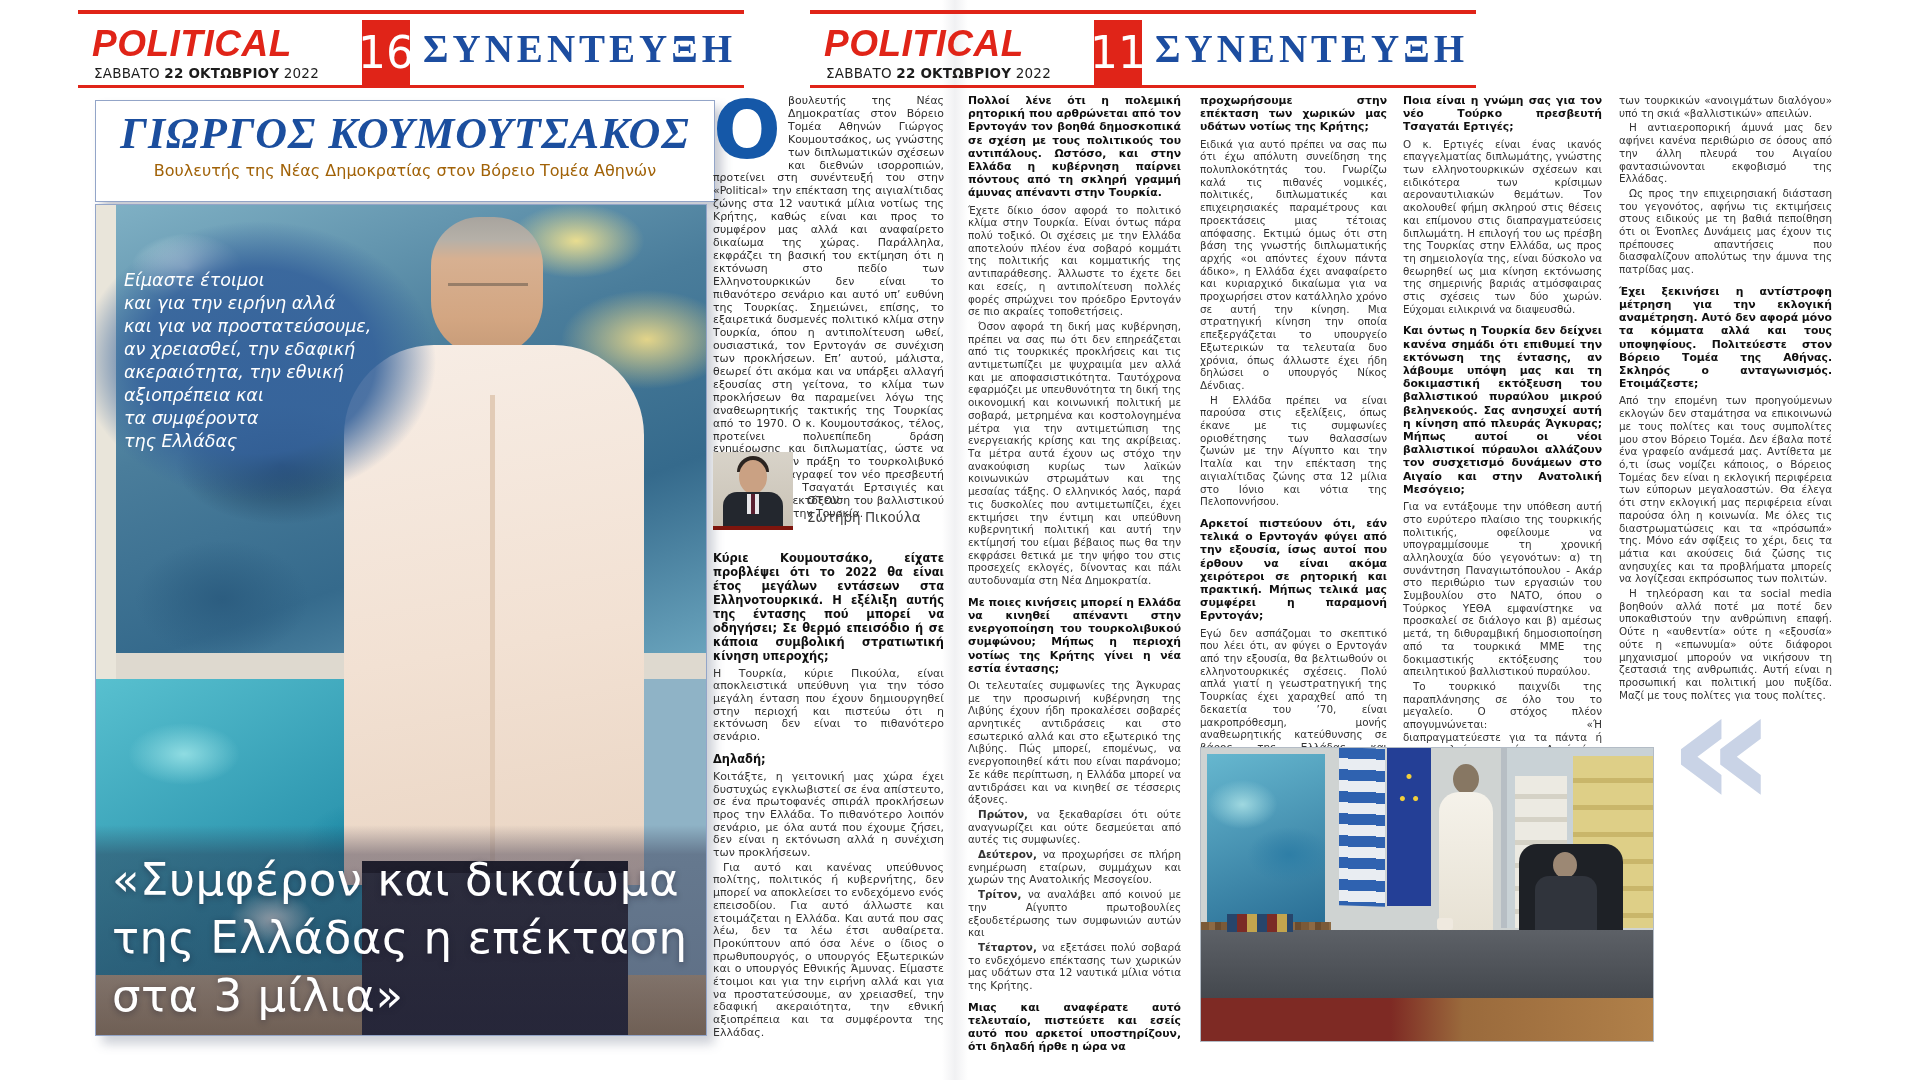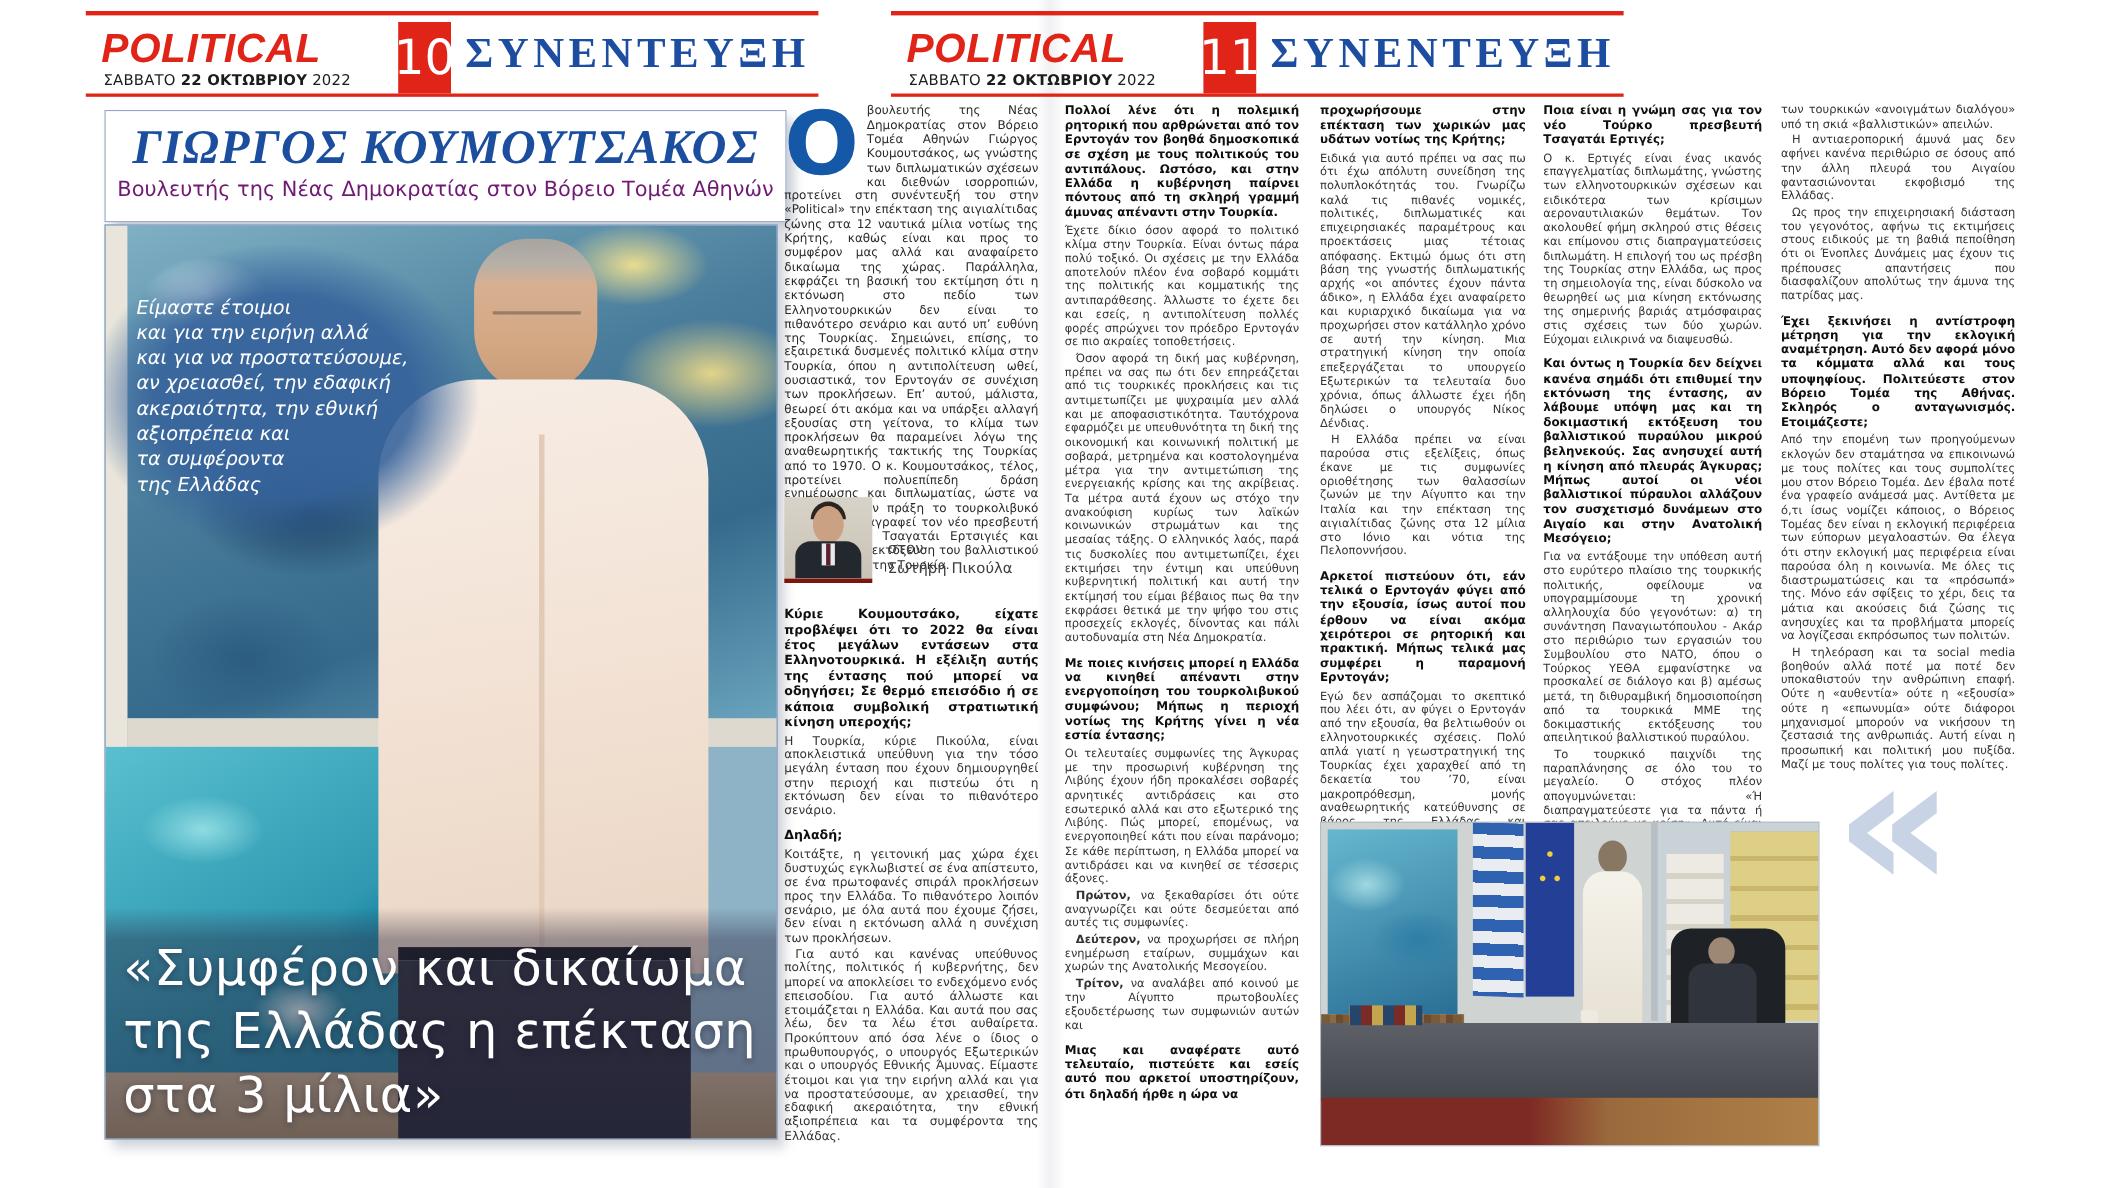--- a/index.html
+++ b/index.html
@@ -19,21 +19,21 @@
   .phead .pagebox{position:absolute;left:284px;top:10px;width:48px;height:65px;background:#e02418;
                   color:#fff;font-size:44px;display:flex;align-items:center;justify-content:center;}
   .phead .section{position:absolute;right:8px;top:16px;font-family:"Liberation Serif",serif;
                   font-weight:bold;font-size:39px;letter-spacing:4px;color:#1c4da0;}
 
   
   .titlebox{position:absolute;left:95px;top:100px;width:618px;height:100px;background:#fff;
             border:1px solid #93a5c8;box-shadow:7px 8px 10px rgba(80,90,115,.32);text-align:center;}
   .titlebox .name{margin-top:9px;font-family:"Liberation Serif",serif;font-style:italic;font-weight:bold;
                   font-size:44px;color:#1b4e9e;letter-spacing:1px;line-height:48px;}
-  .titlebox .role{font-size:19px;color:#701a75;margin-top:3px;text-align:center;}
+  .titlebox .role{font-size:16px;color:#a16207;margin-top:3px;text-align:center;}
 
   
   .photo10{position:absolute;left:95px;top:204px;width:610px;height:830px;border:1px solid #93a5c8;
            box-shadow:7px 8px 10px rgba(80,90,115,.28);overflow:hidden;background:#8fb3c6;}
   .pt-edge{position:absolute;left:0;top:0;width:20px;height:62%;background:#e9e5da;}
   .pt-top{position:absolute;left:20px;top:0;width:590px;height:448px;background:
       radial-gradient(90px 55px at 12% 14%,#d7e8ec 0%,transparent 62%),
       radial-gradient(110px 60px at 78% 8%,#e9dd90 0%,transparent 62%),
       radial-gradient(130px 75px at 90% 30%,#e3d489 0%,transparent 66%),
       radial-gradient(150px 85px at 28% 58%,#1d3f5e 0%,transparent 70%),
@@ -151,21 +151,21 @@
   <div class="fold"></div>
 
   <header class="phead" style="left:78px">
     <div class="rule top"></div>
     <div class="logo">POLITICAL</div>
     <div class="date">
       <span>ΣΑΒΒΑΤΟ</span>
       <b>22 ΟΚΤΩΒΡΙΟΥ</b>
       <span>2022</span>
     </div>
-    <div class="pagebox">10</div>
+    <div class="pagebox">16</div>
     <div class="section">ΣΥΝΕΝΤΕΥΞΗ</div>
     <div class="rule bottom"></div>
   </header>
 
   <header class="phead" style="left:810px">
     <div class="rule top"></div>
     <div class="logo">POLITICAL</div>
     <div class="date">
       <span>ΣΑΒΒΑΤΟ</span>
       <b>22 ΟΚΤΩΒΡΙΟΥ</b>
@@ -238,20 +238,21 @@
 
   <div class="col11" id="c1">
       <p class="para q first">Πολλοί λένε ότι η πολεμική ρητορική που αρθρώνεται από τον Ερντογάν τον βοηθά δημοσκοπικά σε σχέση με τους πολιτικούς του αντιπάλους. Ωστόσο, και στην Ελλάδα η κυβέρνηση παίρνει πόντους από τη σκληρή γραμμή άμυνας απέναντι στην Τουρκία.</p>
       <p class="para a first">Έχετε δίκιο όσον αφορά το πολιτικό κλίμα στην Τουρκία. Είναι όντως πάρα πολύ τοξικό. Οι σχέσεις με την Ελλάδα αποτελούν πλέον ένα σοβαρό κομμάτι της πολιτικής και κομματικής της αντιπαράθεσης. Άλλωστε το έχετε δει και εσείς, η αντιπολίτευση πολλές φορές σπρώχνει τον πρόεδρο Ερντογάν σε πιο ακραίες τοποθετήσεις.</p>
       <p class="para a">Όσον αφορά τη δική μας κυβέρνηση, πρέπει να σας πω ότι δεν επηρεάζεται από τις τουρκικές προκλήσεις και τις αντιμετωπίζει με ψυχραιμία μεν αλλά και με αποφασιστικότητα. Ταυτόχρονα εφαρμόζει με υπευθυνότητα τη δική της οικονομική και κοινωνική πολιτική με σοβαρά, μετρημένα και κοστολογημένα μέτρα για την αντιμετώπιση της ενεργειακής κρίσης και της ακρίβειας. Τα μέτρα αυτά έχουν ως στόχο την ανακούφιση κυρίως των λαϊκών κοινωνικών στρωμάτων και της μεσαίας τάξης. Ο ελληνικός λαός, παρά τις δυσκολίες που αντιμετωπίζει, έχει εκτιμήσει την έντιμη και υπεύθυνη κυβερνητική πολιτική και αυτή την εκτίμησή του είμαι βέβαιος πως θα την εκφράσει θετικά με την ψήφο του στις προσεχείς εκλογές, δίνοντας και πάλι αυτοδυναμία στη Νέα Δημοκρατία.</p>
       <p class="para q">Με ποιες κινήσεις μπορεί η Ελλάδα να κινηθεί απέναντι στην ενεργοποίηση του τουρκολιβυκού συμφώνου; Μήπως η περιοχή νοτίως της Κρήτης γίνει η νέα εστία έντασης;</p>
       <p class="para a first">Οι τελευταίες συμφωνίες της Άγκυρας με την προσωρινή κυβέρνηση της Λιβύης έχουν ήδη προκαλέσει σοβαρές αρνητικές αντιδράσεις και στο εσωτερικό αλλά και στο εξωτερικό της Λιβύης. Πώς μπορεί, επομένως, να ενεργοποιηθεί κάτι που είναι παράνομο; Σε κάθε περίπτωση, η Ελλάδα μπορεί να αντιδράσει και να κινηθεί σε τέσσερις άξονες.</p>
       <p class="para a"><b>Πρώτον,</b> να ξεκαθαρίσει ότι ούτε αναγνωρίζει και ούτε δεσμεύεται από αυτές τις συμφωνίες.</p>
       <p class="para a"><b>Δεύτερον,</b> να προχωρήσει σε πλήρη ενημέρωση εταίρων, συμμάχων και χωρών της Ανατολικής Μεσογείου.</p>
       <p class="para a"><b>Τρίτον,</b> να αναλάβει από κοινού με την Αίγυπτο πρωτοβουλίες εξουδετέρωσης των συμφωνιών αυτών και</p>
+      <p class="para a"><b>Τέταρτον,</b> να εξετάσει πολύ σοβαρά το ενδεχόμενο επέκτασης των χωρικών μας υδάτων στα 12 ναυτικά μίλια νότια της Κρήτης.</p>
       <p class="para q">Μιας και αναφέρατε αυτό τελευταίο, πιστεύετε και εσείς αυτό που αρκετοί υποστηρίζουν, ότι δηλαδή ήρθε η ώρα να</p>
     </div>
   <div class="col11" id="c2">
       <p class="para q first">προχωρήσουμε στην επέκταση των χωρικών μας υδάτων νοτίως της Κρήτης;</p>
       <p class="para a first">Ειδικά για αυτό πρέπει να σας πω ότι έχω απόλυτη συνείδηση της πολυπλοκότητάς του. Γνωρίζω καλά τις πιθανές νομικές, πολιτικές, διπλωματικές και επιχειρησιακές παραμέτρους και προεκτάσεις μιας τέτοιας απόφασης. Εκτιμώ όμως ότι στη βάση της γνωστής διπλωματικής αρχής «οι απόντες έχουν πάντα άδικο», η Ελλάδα έχει αναφαίρετο και κυριαρχικό δικαίωμα για να προχωρήσει στον κατάλληλο χρόνο σε αυτή την κίνηση. Μια στρατηγική κίνηση την οποία επεξεργάζεται το υπουργείο Εξωτερικών τα τελευταία δυο χρόνια, όπως άλλωστε έχει ήδη δηλώσει ο υπουργός Νίκος Δένδιας.</p>
       <p class="para a">Η Ελλάδα πρέπει να είναι παρούσα στις εξελίξεις, όπως έκανε με τις συμφωνίες οριοθέτησης των θαλασσίων ζωνών με την Αίγυπτο και την Ιταλία και την επέκταση της αιγιαλίτιδας ζώνης στα 12 μίλια στο Ιόνιο και νότια της Πελοποννήσου.</p>
       <p class="para q">Αρκετοί πιστεύουν ότι, εάν τελικά ο Ερντογάν φύγει από την εξουσία, ίσως αυτοί που έρθουν να είναι ακόμα χειρότεροι σε ρητορική και πρακτική. Μήπως τελικά μας συμφέρει η παραμονή Ερντογάν;</p>
       <p class="para a first">Εγώ δεν ασπάζομαι το σκεπτικό που λέει ότι, αν φύγει ο Ερντογάν από την εξουσία, θα βελτιωθούν οι ελληνοτουρκικές σχέσεις. Πολύ απλά γιατί η γεωστρατηγική της Τουρκίας έχει χαραχθεί από τη δεκαετία του ’70, είναι μακροπρόθεσμη, μονής αναθεωρητικής κατεύθυνσης σε βάρος της Ελλάδας και ανεξάρτητη από αλλαγές κυβερνήσεων. Αρκεί και μόνο να παρατηρήσετε πόσο πιο τοξική γίνεται πολλές φορές η αντιπολίτευση έναντι της χώρας μας και είμαι βέβαιος πως θα συμφωνήσετε σε αυτό.</p>
     </div>
   <div class="col11" id="c3">

